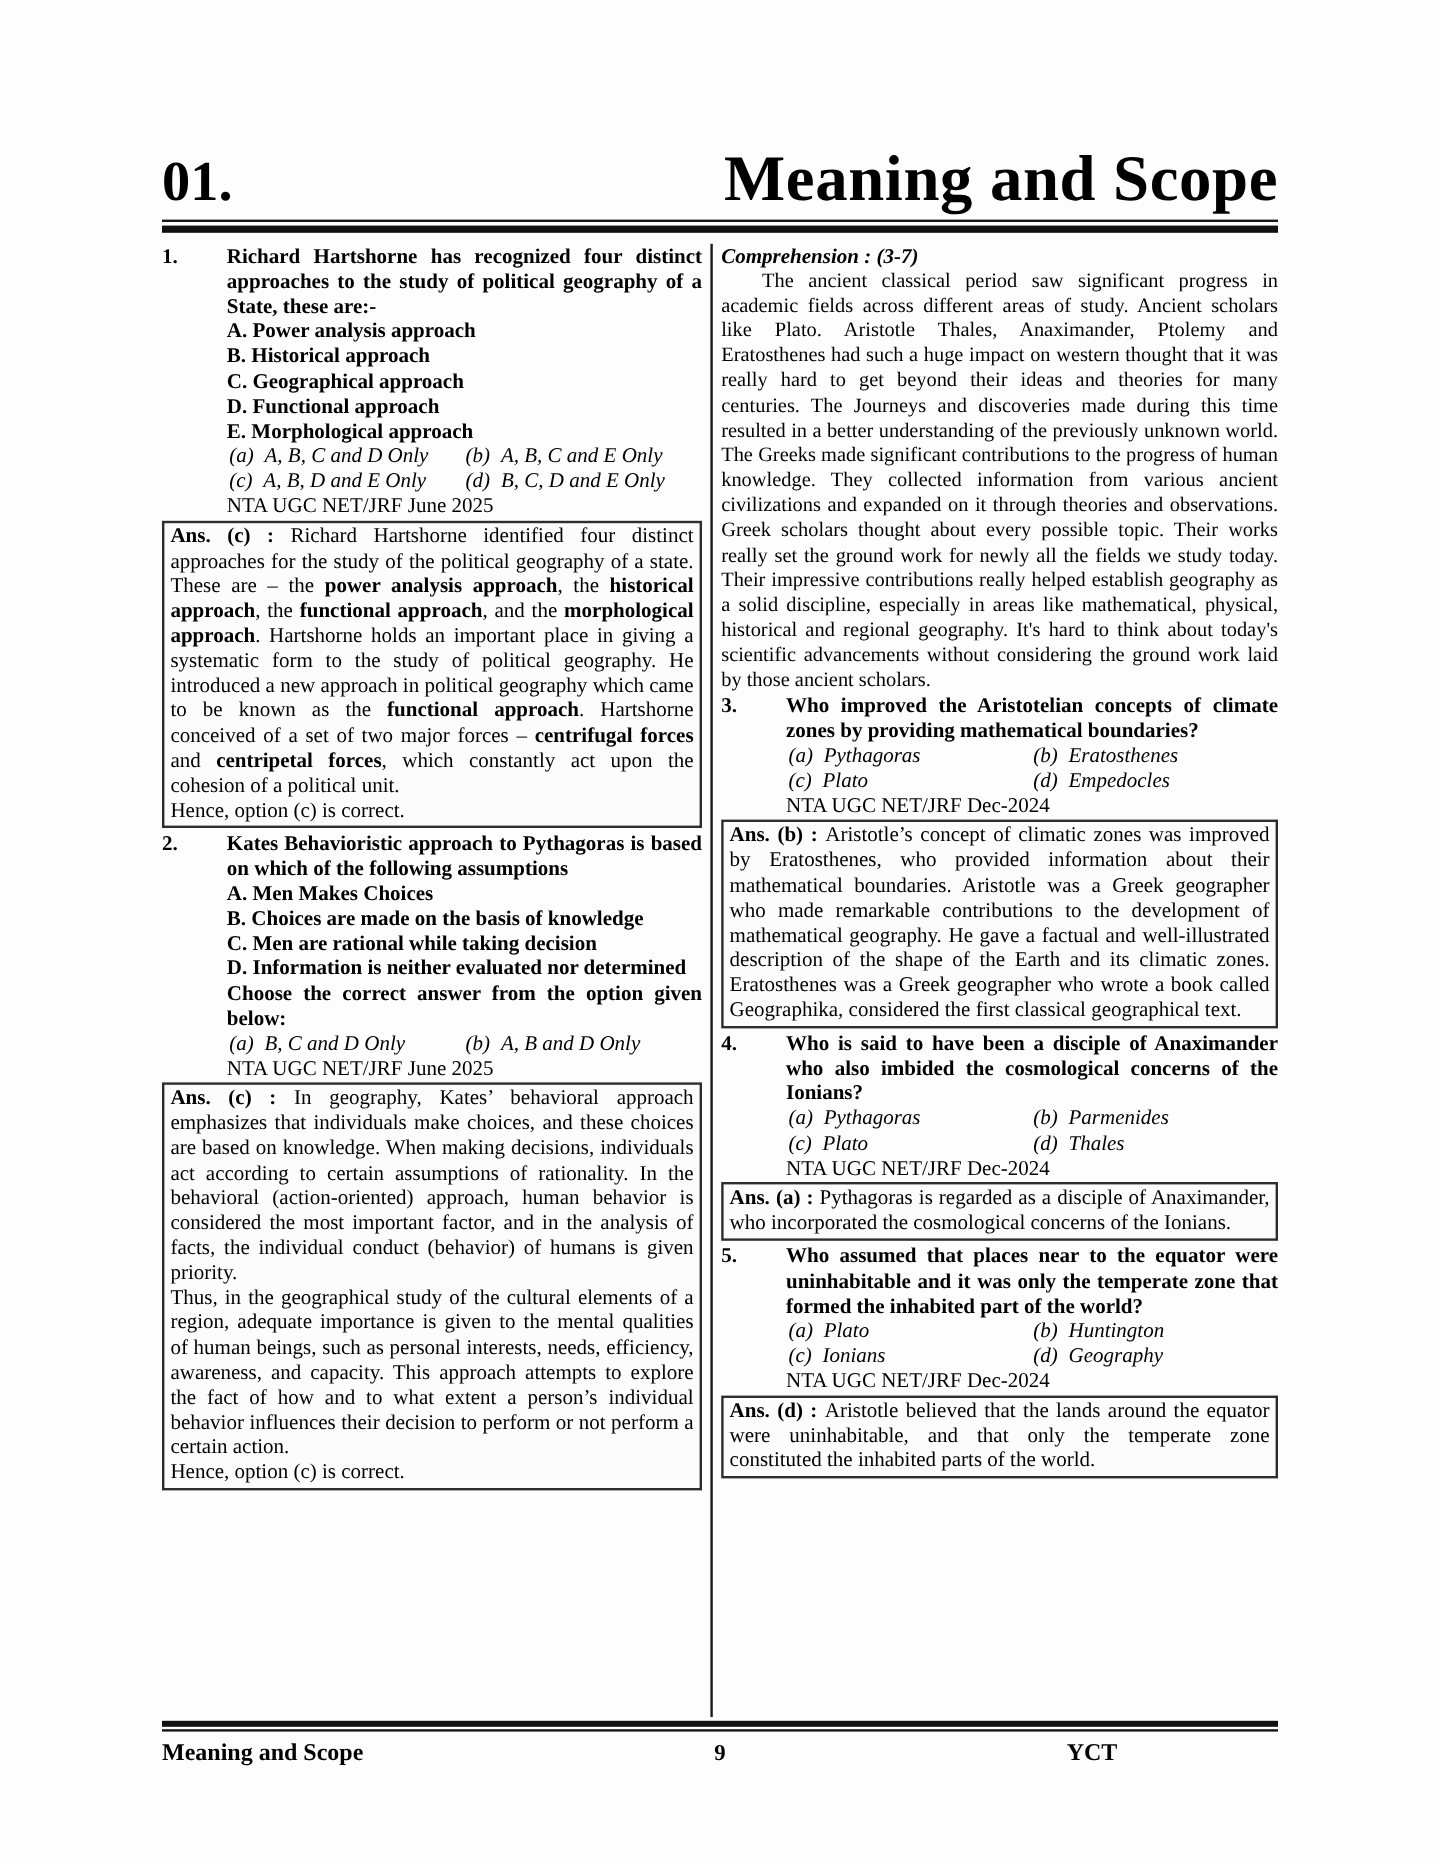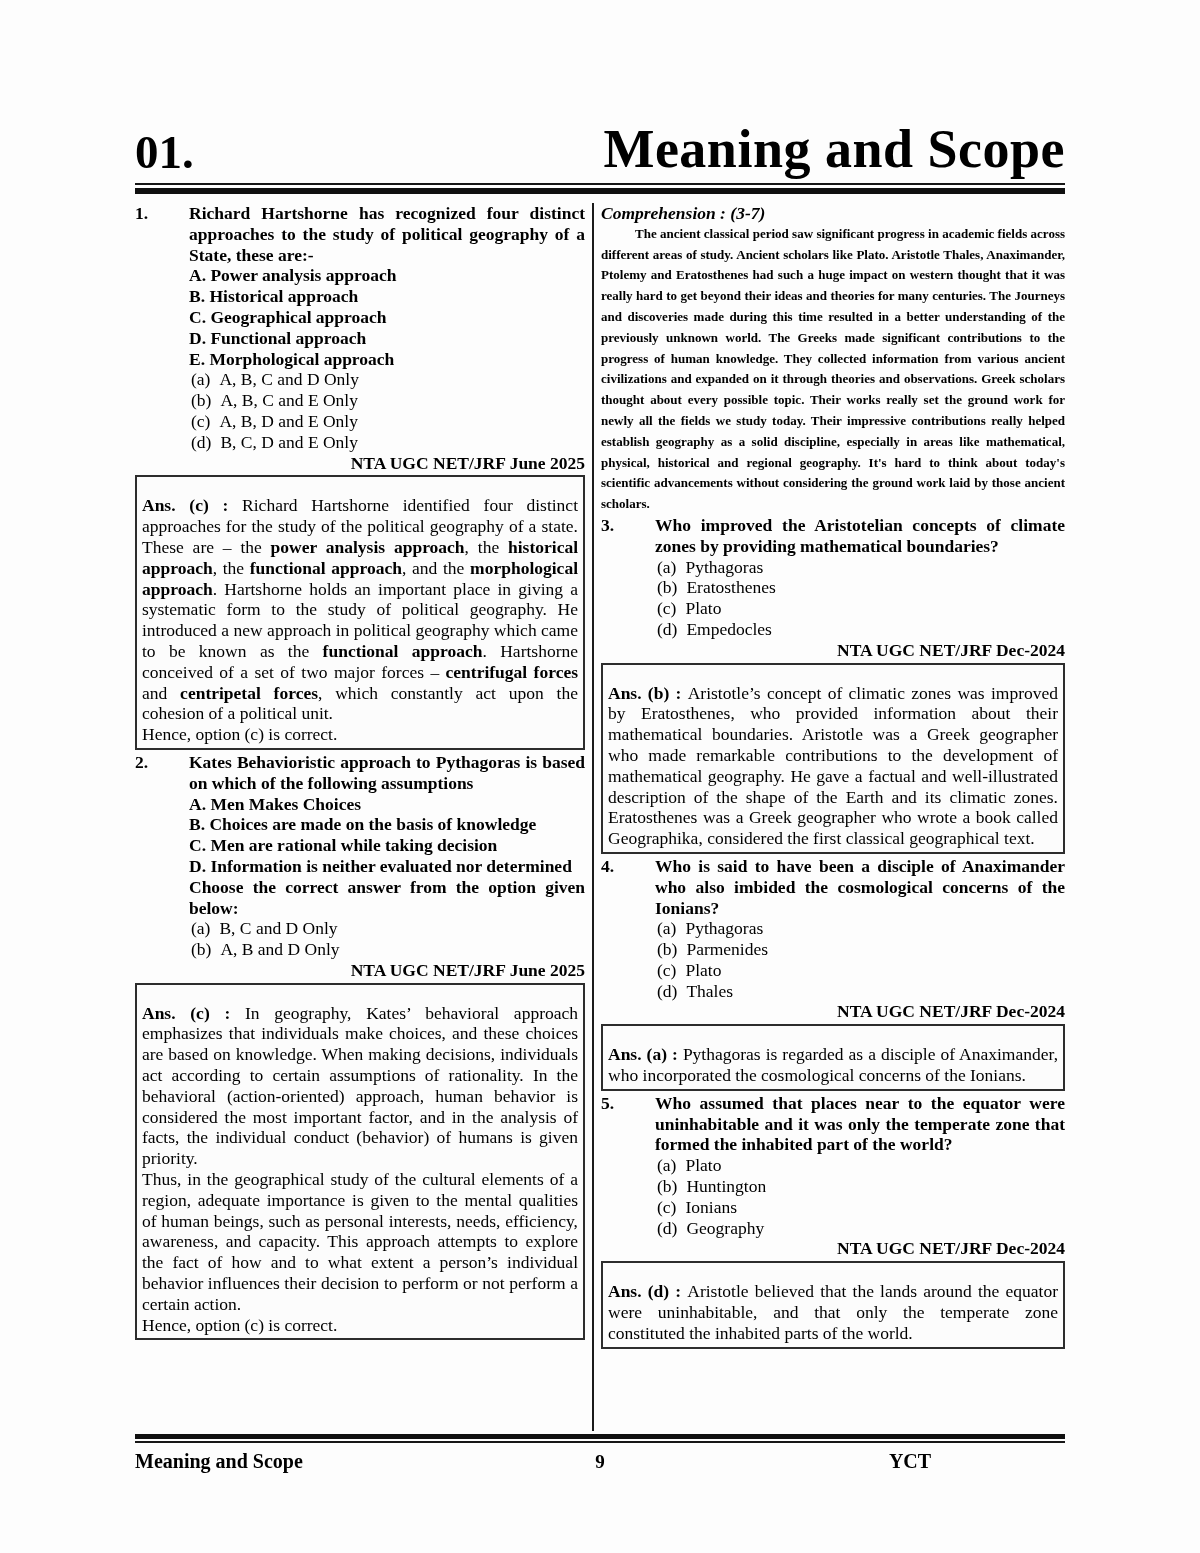--- a/index.html
+++ b/index.html
@@ -38,37 +38,37 @@
   }
   .col-left  { width: 457px; padding-right: 7px; }
   .col-divider { width: 2px; background: #1b1b1b; }
   .col-right { flex: 1; min-width: 0; padding-left: 7px; }
 
   
   .question { display: flex; }
   .q-num  { width: 54px; flex-shrink: 0; font-weight: bold; }
   .q-body { flex: 1; min-width: 0; }
   .q-stem, .q-item, .q-instruction { font-weight: bold; text-align: justify; }
-  .opt-row { display: grid; grid-template-columns: 1fr; padding-left: 2px; }
+  .opt-row { display: grid; grid-template-columns: 1fr 1fr; padding-left: 2px; font-style: italic; }
   .opt { white-space: nowrap; overflow: hidden; }
   .opt-label { display: inline-block; margin-right: 9px; }
-  .q-source { font-weight: bold; text-align: right; }
+  .q-source { font-weight: normal; }
 
   
   .ans-box {
     border: 2px solid #2d2d2d;
-    padding: 18px 5px 3px 5px;
+    padding: 0 5px 3px 5px;
     margin: 2px 0 2px 0;
     background: #fcfcfc;
   }
   .rich-para { text-align: justify; }
 
   
   .comp-head { font-weight: bold; font-style: italic; }
-  .comp-para { font-weight: bold; text-align: justify; text-indent: 34px; font-size: 13px; }
+  .comp-para { font-weight: normal; text-align: justify; text-indent: 34px; font-size: 17px; }
 
   
   .foot-rule-thick { height: 5px; background: #101010; margin-top: 3px; }
   .foot-rule-thin  { height: 2px; background: #161616; margin-top: 2px; }
   .footer-row {
     display: flex; align-items: baseline;
     padding-top: 7px;
     font-size: 20px; font-weight: bold;
   }
   .foot-left  { flex: 1; text-align: left; }

